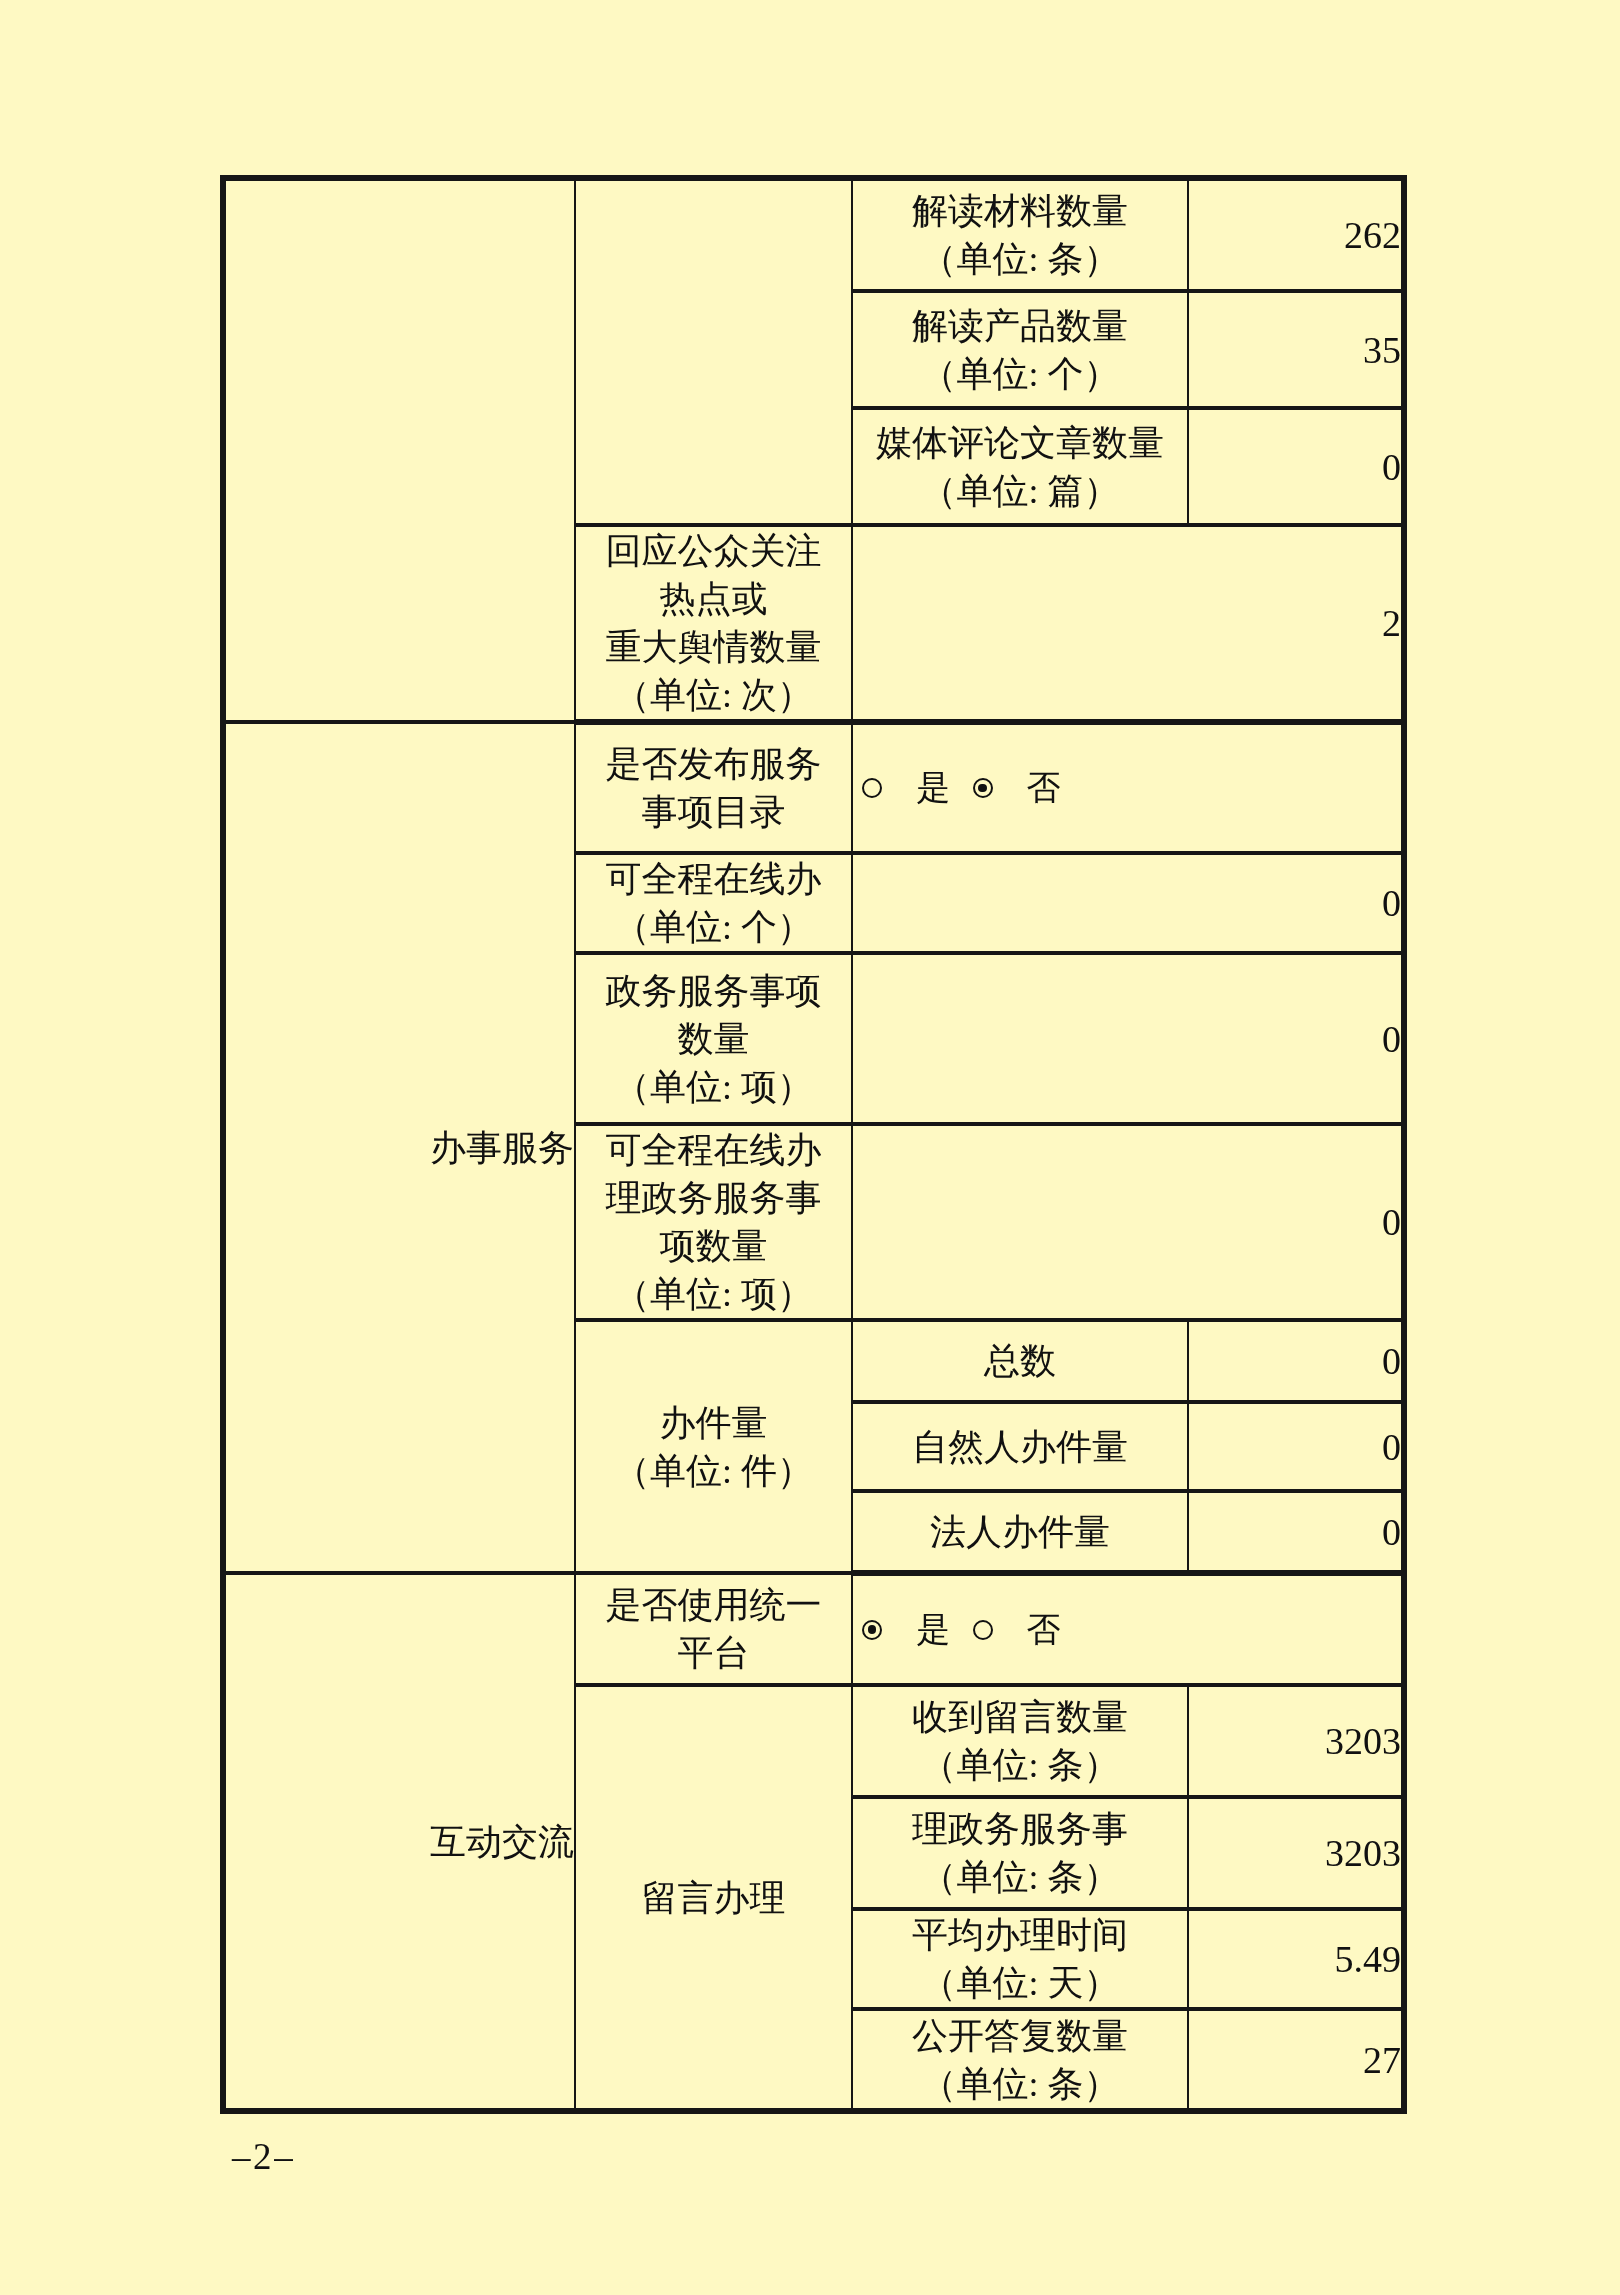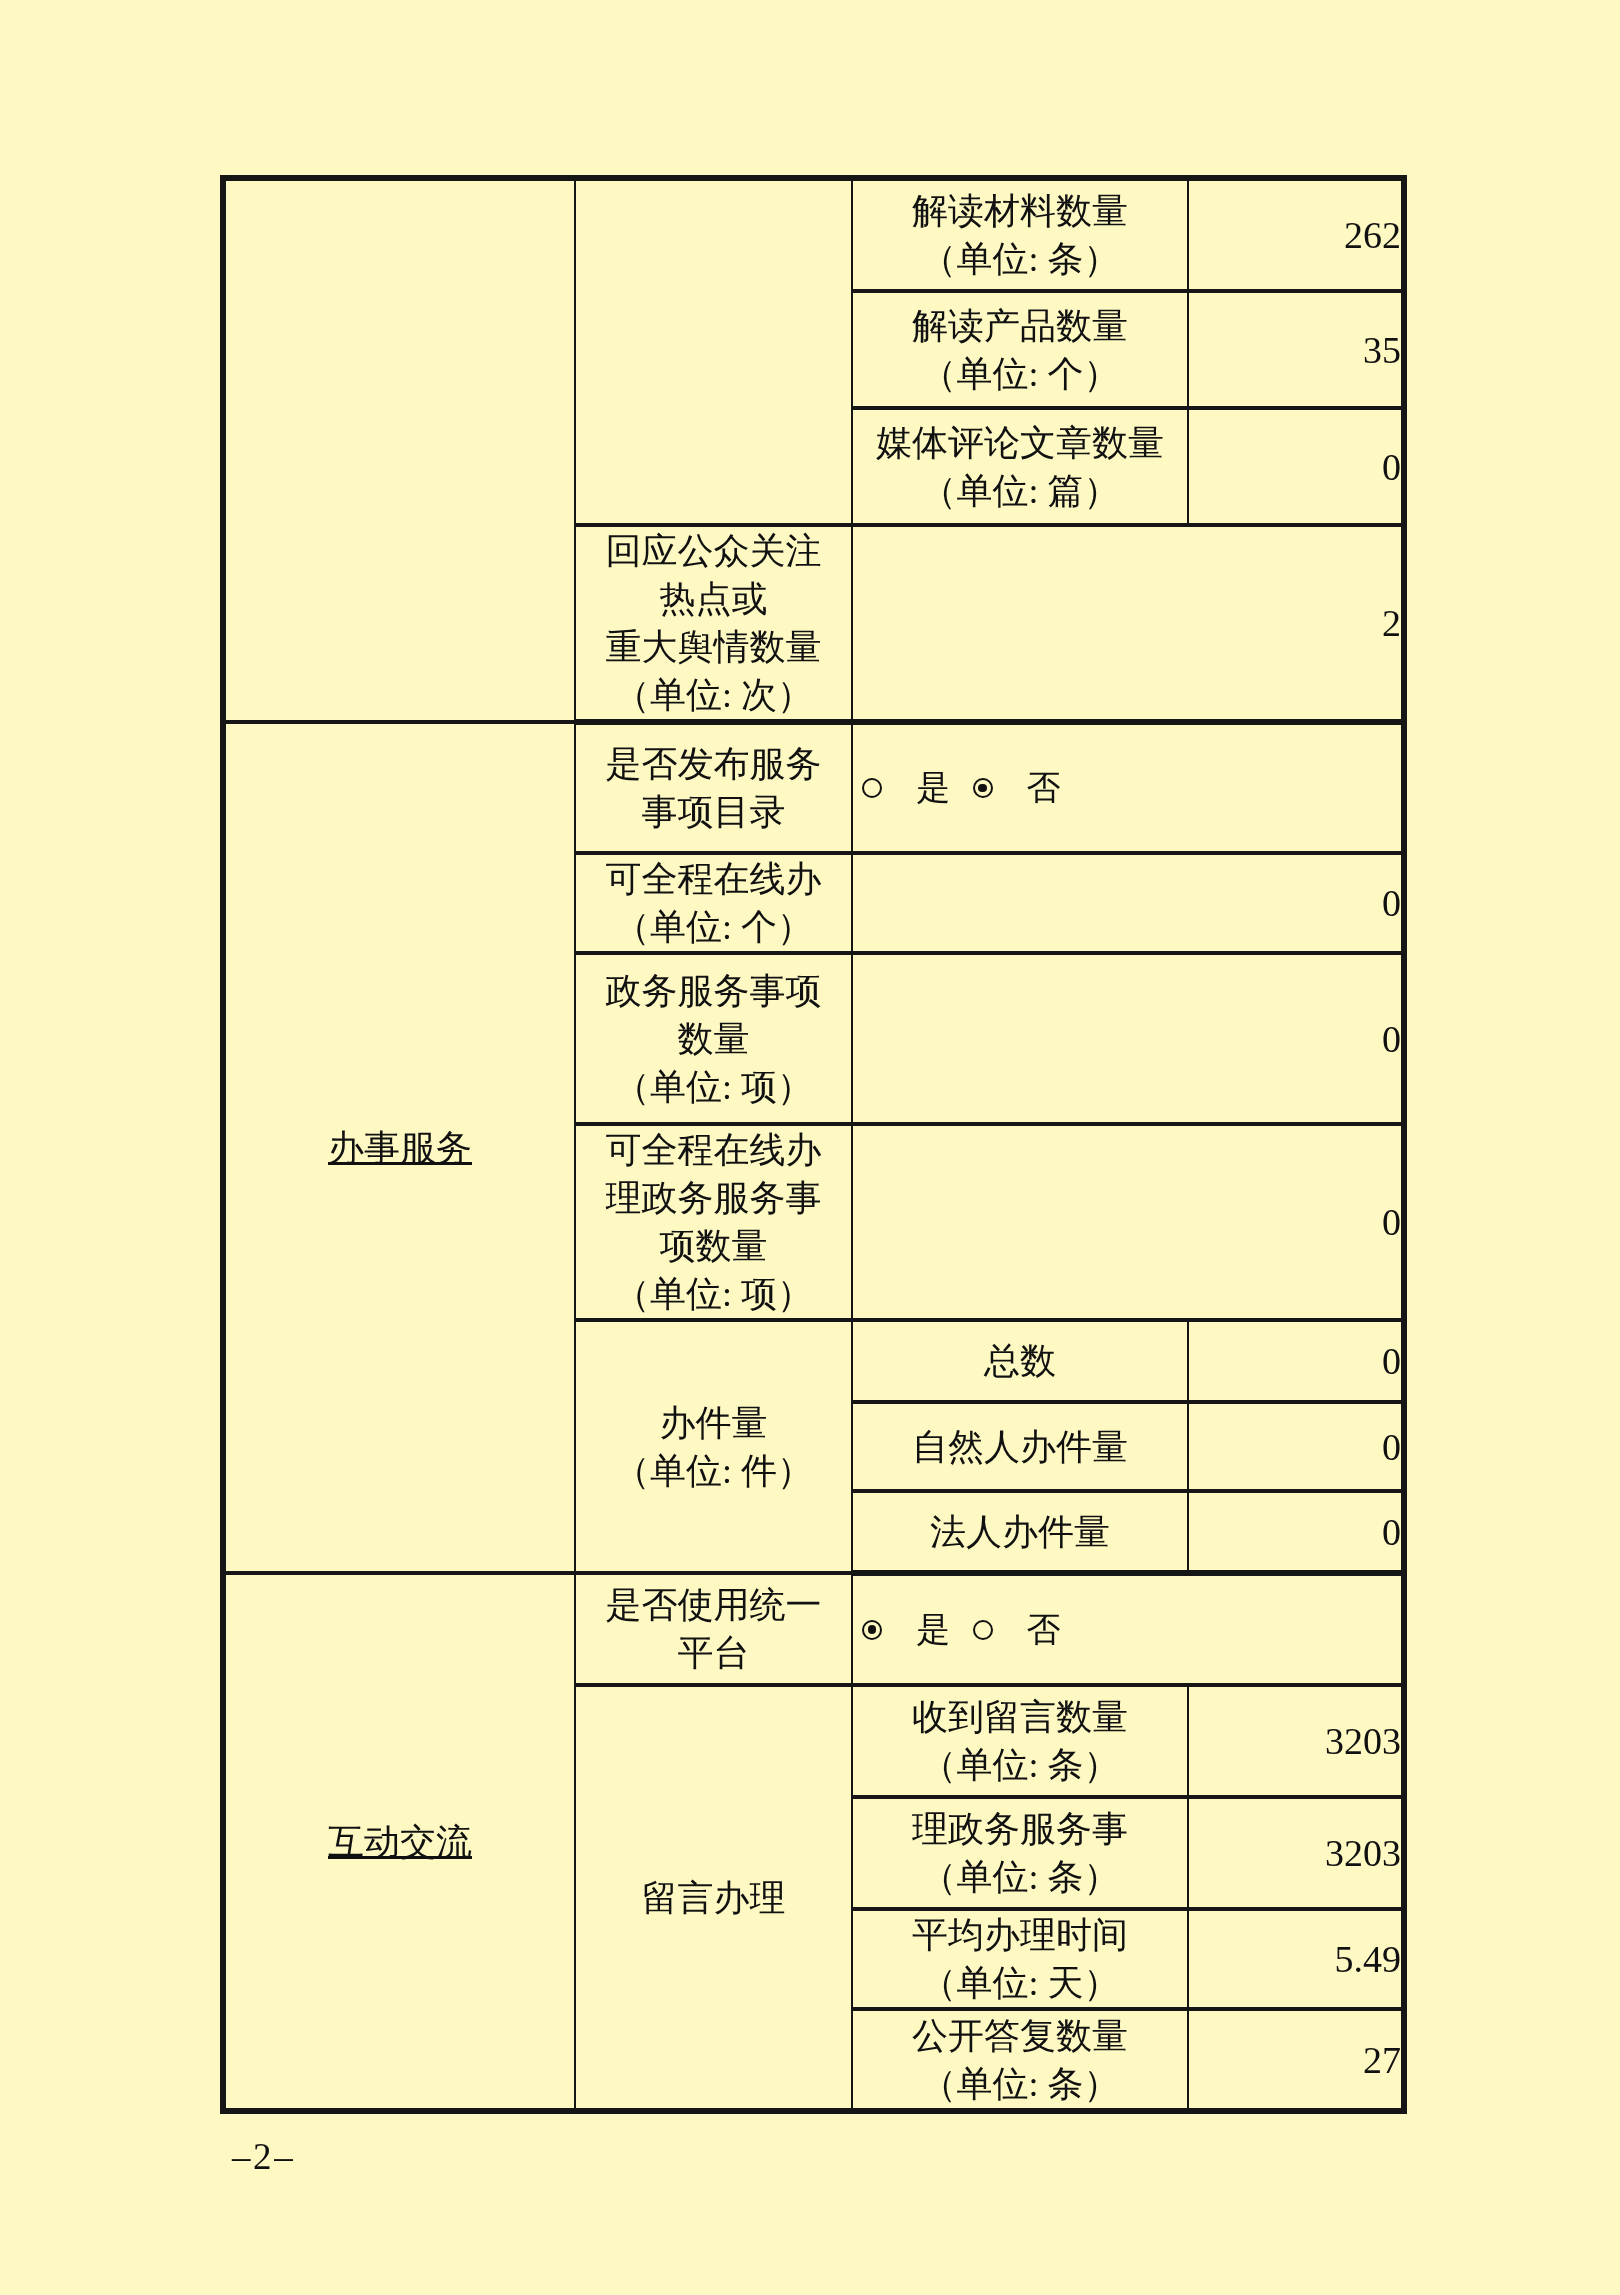--- a/index.html
+++ b/index.html
@@ -28,23 +28,22 @@
     line-height:48px;
     padding:0;
     overflow:hidden;
   }
   tr.section-end > td{border-bottom-width:6.6px;}
   td.lbl{
     text-align:center;
     white-space:pre-line;
   }
   td.cat{
-    text-align:center;
+    text-align:right;
     white-space:pre-line;
-    text-decoration:underline;
   }
   td.val{
     text-align:right;
     padding-left:10.6px;
     font-size:38px;
     white-space:pre-line;
   }
   td.radio-cell{
     text-align:left;
     padding-left:9.2px;

